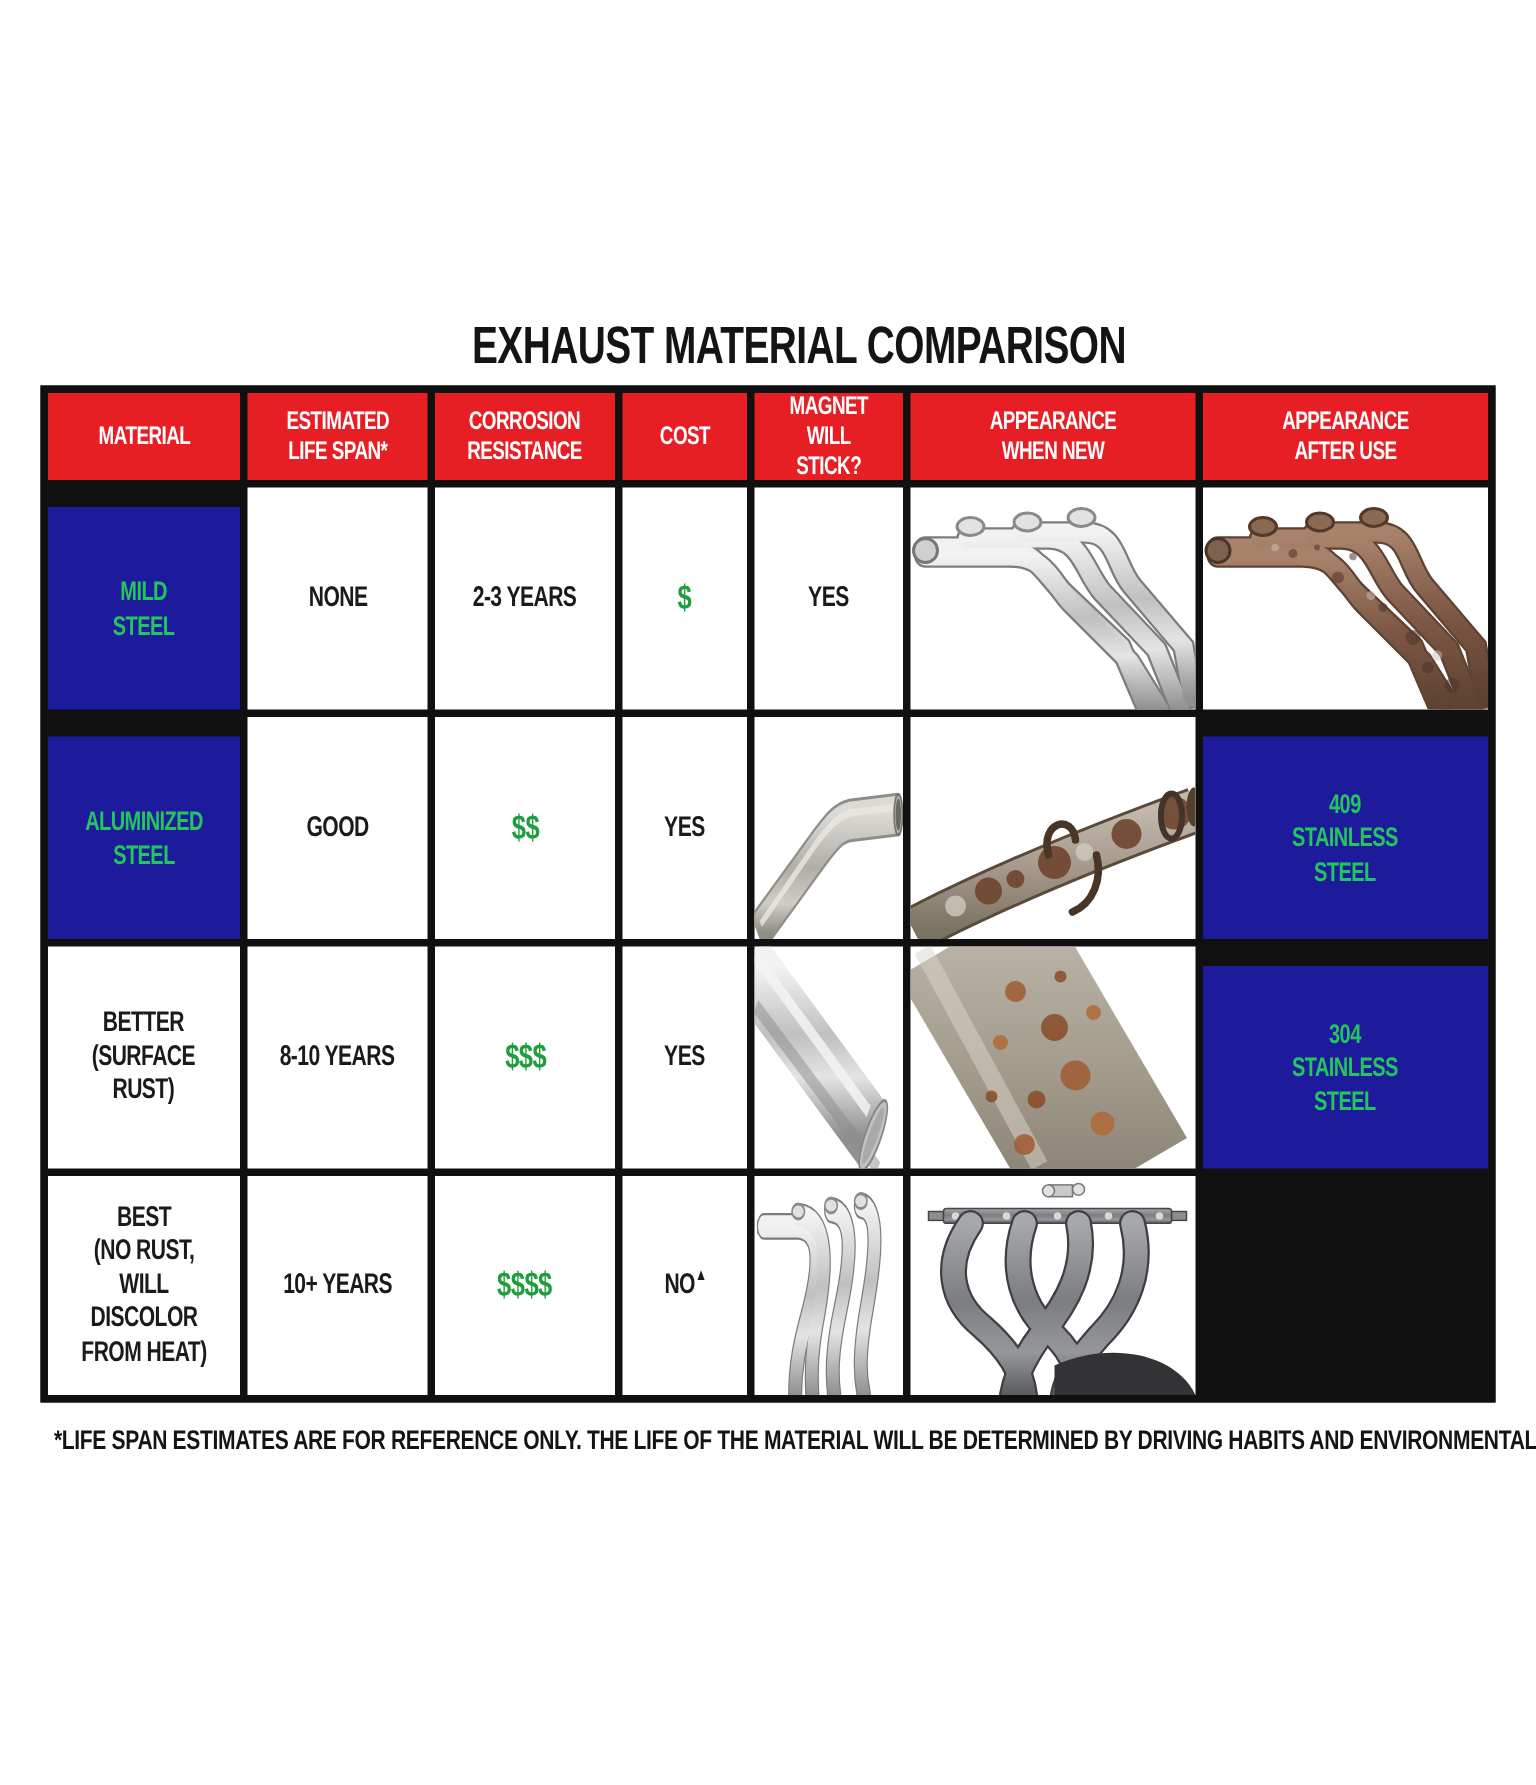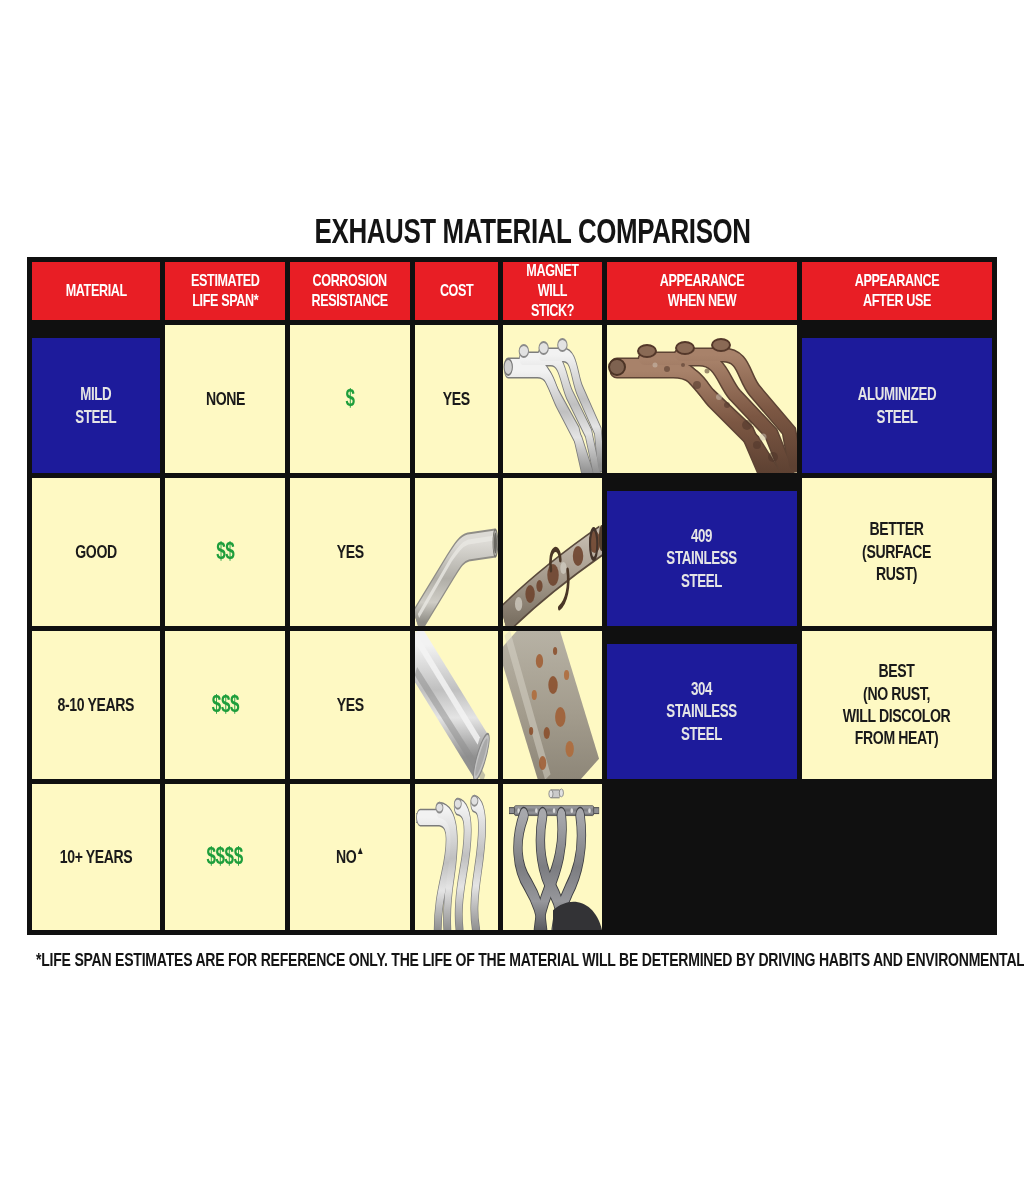--- a/index.html
+++ b/index.html
@@ -18,26 +18,26 @@
   .comp-table {
     position:absolute; left:27px; top:257px; width:970px; height:678px;
     display:grid;
     grid-template-columns:128px 120px 120px 83px 99px 190px 190px;
     grid-template-rows:58px 148px 148px 148px 146px;
     gap:5px;
     background:#101010; border:5px solid #101010;
   }
   .cell {
     display:flex; align-items:center; justify-content:center;
-    background:#fef9c3; text-align:center; overflow:hidden;
+    background:#ffffff; text-align:center; overflow:hidden;
   }
   .cell .txt { white-space:pre-line; line-height:1.18; }
   .hdr { background:#e81e25; color:#ffffff; }
   .hdr .txt { font-weight:bold; font-size:17px; }
-  .mat { background:#1d1b9b; color:#e5e5e5;margin-top:13px; }
+  .mat { background:#1d1b9b; color:#22c55e;margin-top:13px; }
   .mat .txt { font-weight:bold; font-size:18px; line-height:1.25; }
   .body-txt .txt { font-weight:bold; font-size:19px; color:#1a1a1a; }
   .cost .txt { font-weight:bold; font-size:23px; color:#1e9e3c; }
   .magnet .txt { font-weight:bold; font-size:19px; color:#1a1a1a; }
   .magnet sup { font-size:11px; position:relative; top:-2px; }
   .photo { padding:0; }
   .photo svg { width:100%; height:100%; display:block; }
 
   .footnotes { position:absolute; left:36px; top:946px; width:966px; }
   .footnotes .line { display:block; }
@@ -116,20 +116,23 @@
       <span class="cond txt">APPEARANCE
 AFTER USE</span>
     </div>
 
   <div class="cell mat">
       <span class="cond txt">MILD
 STEEL</span>
     </div>
   <div class="cell body-txt">
       <span class="cond txt">NONE</span>
+    </div>
+  <div class="cell body-txt">
+      <span class="cond txt">2-3 YEARS</span>
     </div>
   <div class="cell cost">
       <span class="cond txt">$</span>
     </div>
   <div class="cell magnet">
       <span class="cond txt"><span>YES</span><sup></sup></span>
     </div>
   <div class="cell photo">
     <svg viewBox="0 0 190 148" preserveAspectRatio="none">
       <g fill="none" stroke-linecap="round">

